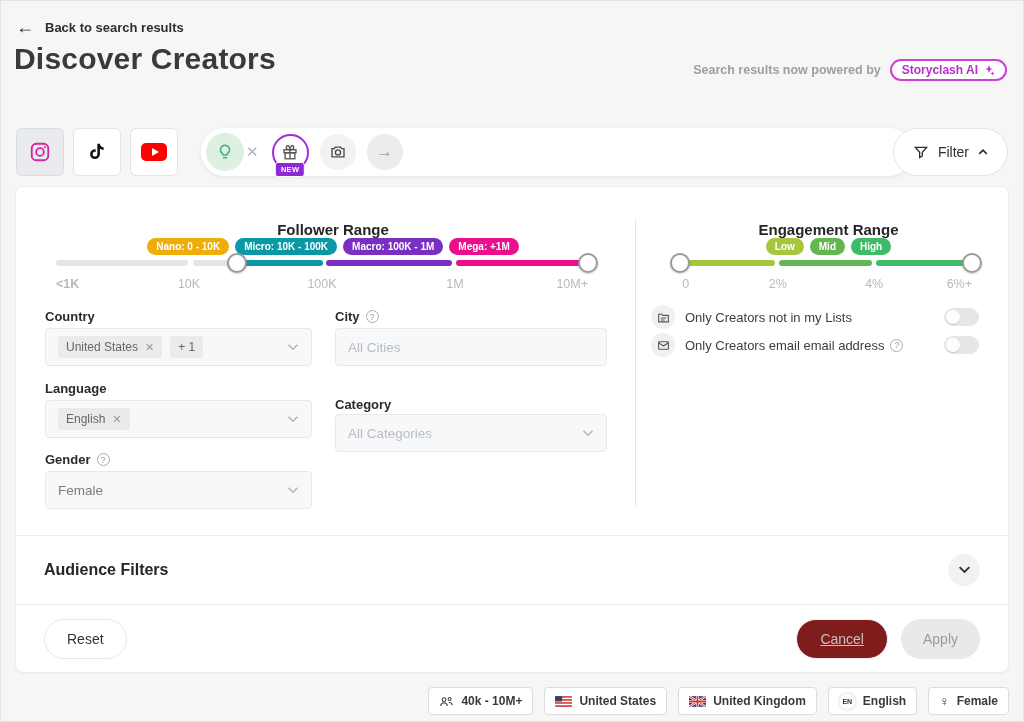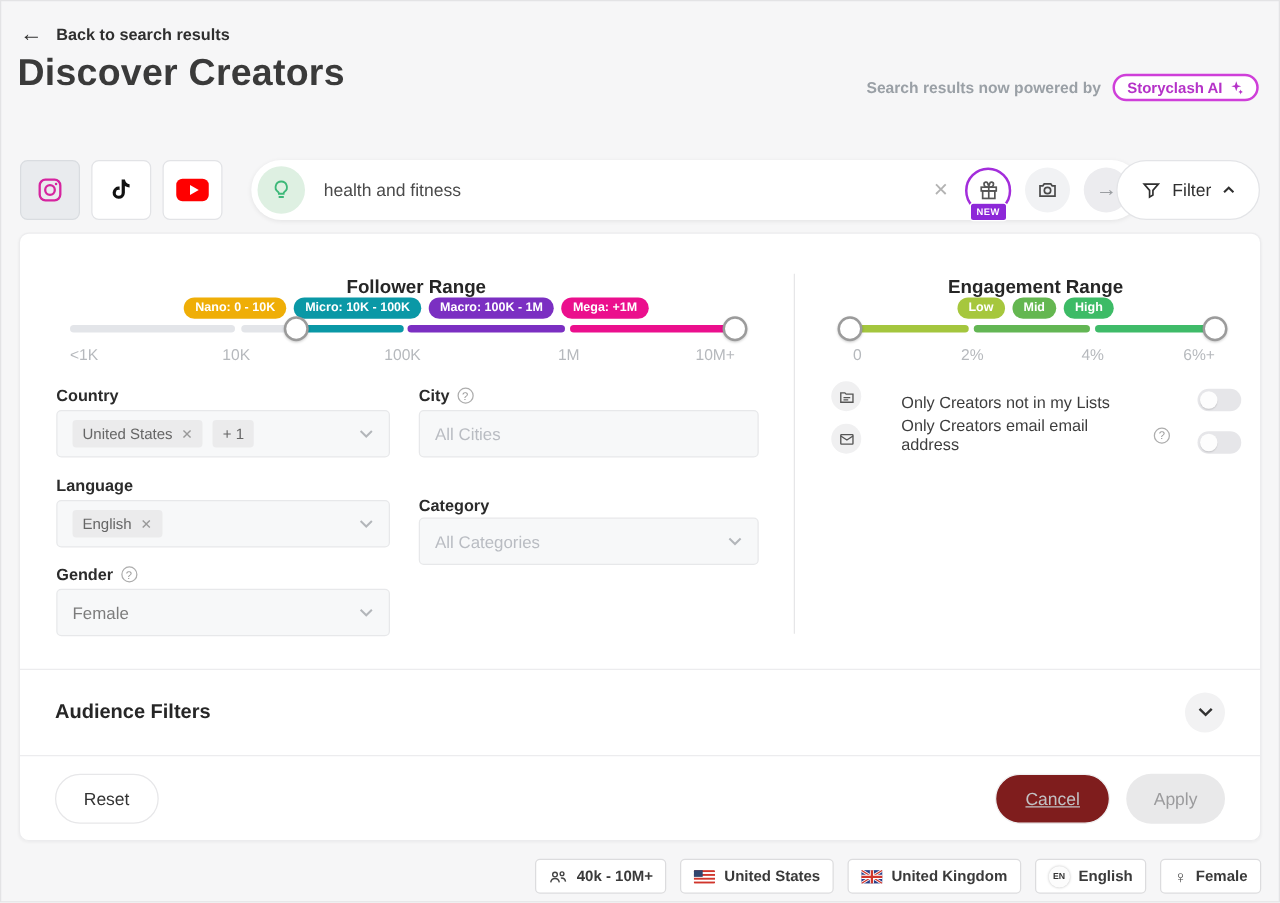--- a/index.html
+++ b/index.html
@@ -67,35 +67,35 @@
   .badge-low { background:#a6c73d; }
   .badge-mid { background:#64b750; }
   .badge-high { background:#3dbb66; }
 
   .slider { position:absolute; height:20px; }
   .seg { position:absolute; top:7px; height:6px; border-radius:3px; }
   .handle { position:absolute; top:0; width:20px; height:20px; border-radius:50%; background:#fff;
     border:2px solid #9b9b9b; transform:translateX(-50%); box-shadow:0 1px 2px rgba(0,0,0,.18); cursor:grab; }
   .ticks { position:absolute; height:16px; font-size:12.5px; color:#b6b9bd; }
   .tick { position:absolute; transform:translateX(-50%); white-space:nowrap; }
-  .tick.first { transform:none; left:0; }
+  .tick.first { transform:none; left:0;font-weight:bold; }
   .tick.last { transform:none; right:0; }
 
   .field-label { position:absolute; font-size:13px; font-weight:700; color:#2b2b2b; display:flex; align-items:center; gap:6px; }
   .help { width:13px; height:13px; border-radius:50%; border:1px solid #adadad; color:#9a9a9a; font-size:9px;
     display:inline-flex; align-items:center; justify-content:center; font-weight:400; cursor:pointer; }
   .select-box { position:absolute; height:38px; background:#f7f8f9; border:1px solid #e7e8ea; border-radius:4px;
     display:flex; align-items:center; padding:0 12px; gap:8px; cursor:pointer; }
   .chip { background:#ebebec; border-radius:3px; padding:4px 8px; font-size:12px; color:#666; display:flex; align-items:center; gap:7px; }
   .chip-x { color:#999; font-size:11px; cursor:pointer; }
   .placeholder { font-size:13.5px; color:#b9bcc2; }
   .value-text { font-size:13.5px; color:#7c7c7c; }
   .box-chev { position:absolute; right:12px; top:50%; transform:translateY(-50%); }
 
-  .toggle-row { position:absolute; left:649px; width:328px; display:flex; align-items:flex-end;gap:22px; }
+  .toggle-row { position:absolute; left:635px; width:328px; display:flex; align-items:center; }
   .t-icon { width:24px; height:24px; border-radius:50%; background:#f0f0f1; display:flex; align-items:center; justify-content:center; margin-right:10px; flex:none; }
   .t-label { font-size:13px; color:#3d3d3d; display:flex; align-items:center; gap:6px; }
   .toggle { margin-left:auto; width:35px; height:18px; border-radius:9px; background:#e6e6e9; position:relative; cursor:pointer; flex:none; }
   .knob { position:absolute; left:2px; top:2px; width:14px; height:14px; border-radius:50%; background:#fdfdfd; box-shadow:0 1px 1px rgba(0,0,0,.12); }
 
   .audience-row { position:absolute; left:0; right:0; top:348px; height:69px; display:flex; align-items:center; padding:0 28px; }
   .chev-circle { margin-left:auto; width:32px; height:32px; border-radius:50%; background:#f2f2f3; display:flex; align-items:center; justify-content:center; cursor:pointer; }
 
   .footer { position:absolute; left:0; right:0; top:417px; height:70px; display:flex; align-items:center; padding:0 28px; }
   .btn { height:40px; border-radius:22px; font-size:14px; font-family:"Liberation Sans",sans-serif; cursor:pointer; }
@@ -152,21 +152,20 @@
   </div>
 </div>
 
 <div class="search-bar">
   <span class="bulb-circle">
     <svg width="18" height="18" viewBox="0 0 24 24" fill="none" stroke="#3cb878" stroke-width="2" stroke-linecap="round">
       <path d="M12 3a6 6 0 0 1 3.5 10.9c-.8.6-1 1.4-1 2.1h-5c0-.7-.2-1.5-1-2.1A6 6 0 0 1 12 3z"></path>
       <path d="M10 19.5h4"></path>
     </svg>
   </span>
-  <input class="search-input" type="text" value="health and fitness" style="">
   <div class="search-icons">
     <span class="clear-x">✕</span>
     <span class="gift-btn">
       <svg width="18" height="18" viewBox="0 0 24 24" fill="none" stroke="#555" stroke-width="1.8">
         <rect x="4" y="9" width="16" height="4"></rect>
         <rect x="5.5" y="13" width="13" height="8"></rect>
         <path d="M12 9v12"></path>
         <path d="M12 9c-2.5 0-5-1-5-3a2 2 0 0 1 4-.7c.5.9 1 2.4 1 3.7zm0 0c2.5 0 5-1 5-3a2 2 0 0 0-4-.7c-.5.9-1 2.4-1 3.7z"></path>
       </svg>
       <span class="new-badge">NEW</span>

